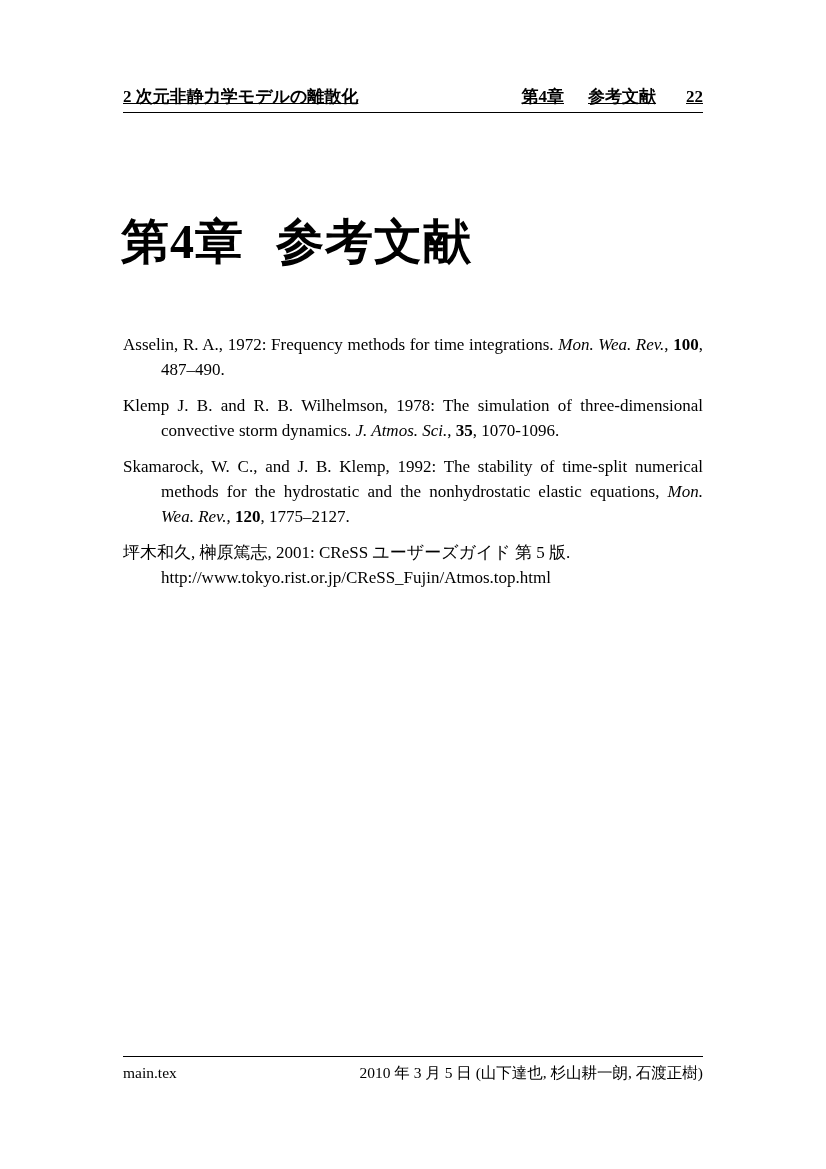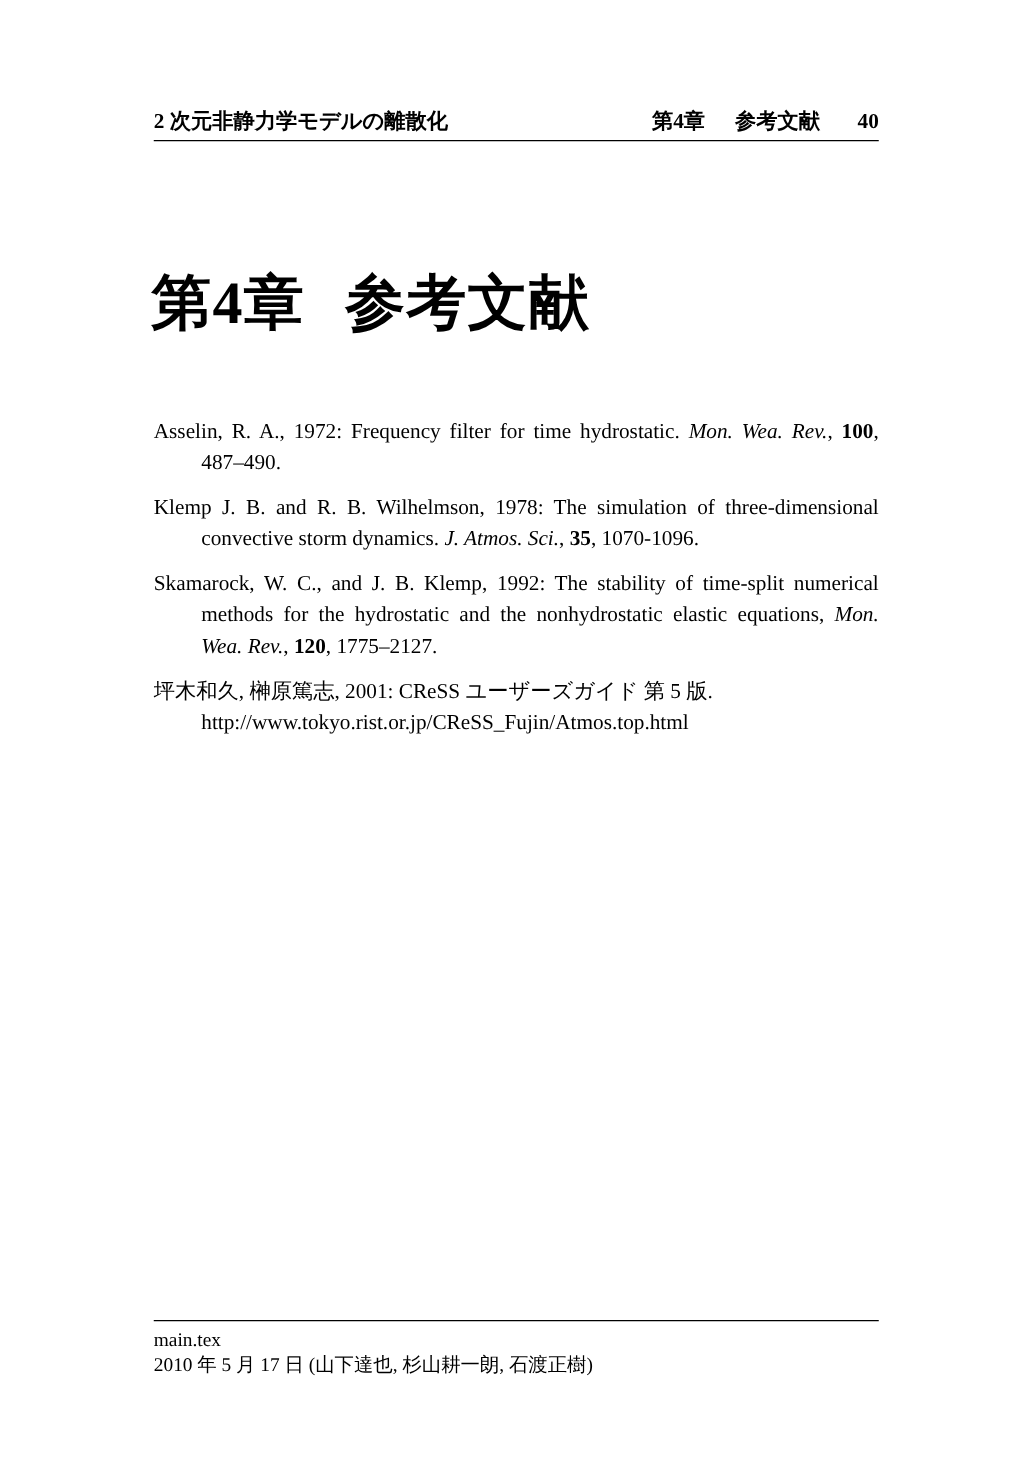--- a/index.html
+++ b/index.html
@@ -10,21 +10,21 @@
     height: 1169px;
     background: #ffffff;
     color: #000000;
     font-family: "Liberation Serif", "DejaVu Serif", serif;
     overflow: hidden;
   }
   
   .header { position: absolute; left: 123px; top: 86px; width: 580px; }
   .header-row {
     display: flex; justify-content: space-between; align-items: center;
-    font-weight: bold; font-size: 17px; line-height: 22px;
+    font-weight: bold; font-size: 17px; line-height: 22px; text-decoration: underline;
   }
   .header-right { display: flex; align-items: baseline; white-space: nowrap; }
   .header-section { margin-left: 24px; }
   .header-page { margin-left: 30px; }
   .header-rule { margin-top: 4px; height: 1px; background: #000000; }
   
   .chapter-title {
     position: absolute; left: 121px; top: 210px;
     font-size: 48px; font-weight: bold; letter-spacing: 1px; white-space: nowrap;
   }
@@ -35,50 +35,50 @@
     font-size: 17px; line-height: 25px; text-align: justify;
   }
   .ref { padding-left: 38px; text-indent: -38px; margin-bottom: 11px; }
   .it { font-style: italic; }
   .bf { font-weight: bold; }
   
   .footer { position: absolute; left: 123px; top: 1056px; width: 580px; }
   .footer-rule { height: 1px; background: #000000; }
   .footer-row {
     display: flex; justify-content: space-between; align-items: baseline;
-    margin-top: 6px; font-size: 15.5px; line-height: 20px; flex-direction: column;
+    margin-top: 6px; font-size: 15.5px; line-height: 20px;
   }
 </style>
 </head>
 <body>
 
 <div class="page">
 
   <div class="header">
     <div class="header-row">
       <span>2 次元非静力学モデルの離散化</span>
       <span class="header-right">
         <span>第4章</span>
         <span class="header-section">参考文献</span>
-        <span class="header-page">40</span>
+        <span class="header-page">22</span>
       </span>
     </div>
     <div class="header-rule"></div>
   </div>
 
   <h1 class="chapter-title"><span>第4章</span><span class="title-gap"></span><span>参考文献</span></h1>
 
   <div class="refs" id="refs">
-      <p class="ref"><span>Asselin, R. A., 1972: Frequency filter for time hydrostatic. </span><span class="it">Mon. Wea. Rev.</span><span>, </span><span class="bf">100</span><span>, 487–490.</span></p>
+      <p class="ref"><span>Asselin, R. A., 1972: Frequency methods for time integrations. </span><span class="it">Mon. Wea. Rev.</span><span>, </span><span class="bf">100</span><span>, 487–490.</span></p>
       <p class="ref"><span>Klemp J. B. and R. B. Wilhelmson, 1978: The simulation of three-dimensional convective storm dynamics. </span><span class="it">J. Atmos. Sci.</span><span>, </span><span class="bf">35</span><span>, 1070-1096.</span></p>
       <p class="ref"><span>Skamarock, W. C., and J. B. Klemp, 1992: The stability of time-split numerical methods for the hydrostatic and the nonhydrostatic elastic equations, </span><span class="it">Mon. Wea. Rev.</span><span>, </span><span class="bf">120</span><span>, 1775–2127.</span></p>
       <p class="ref"><span>坪木和久, 榊原篤志, 2001: CReSS ユーザーズガイド 第 5 版.</span><br><span>http://www.tokyo.rist.or.jp/CReSS_Fujin/Atmos.top.html</span></p>
     </div>
 
   <div class="footer">
     <div class="footer-rule"></div>
     <div class="footer-row">
       <span>main.tex</span>
-      <span>2010 年 5 月 17 日 (山下達也, 杉山耕一朗, 石渡正樹)</span>
+      <span>2010 年 3 月 5 日 (山下達也, 杉山耕一朗, 石渡正樹)</span>
     </div>
   </div>
 
 </div>
 
 </body></html>

